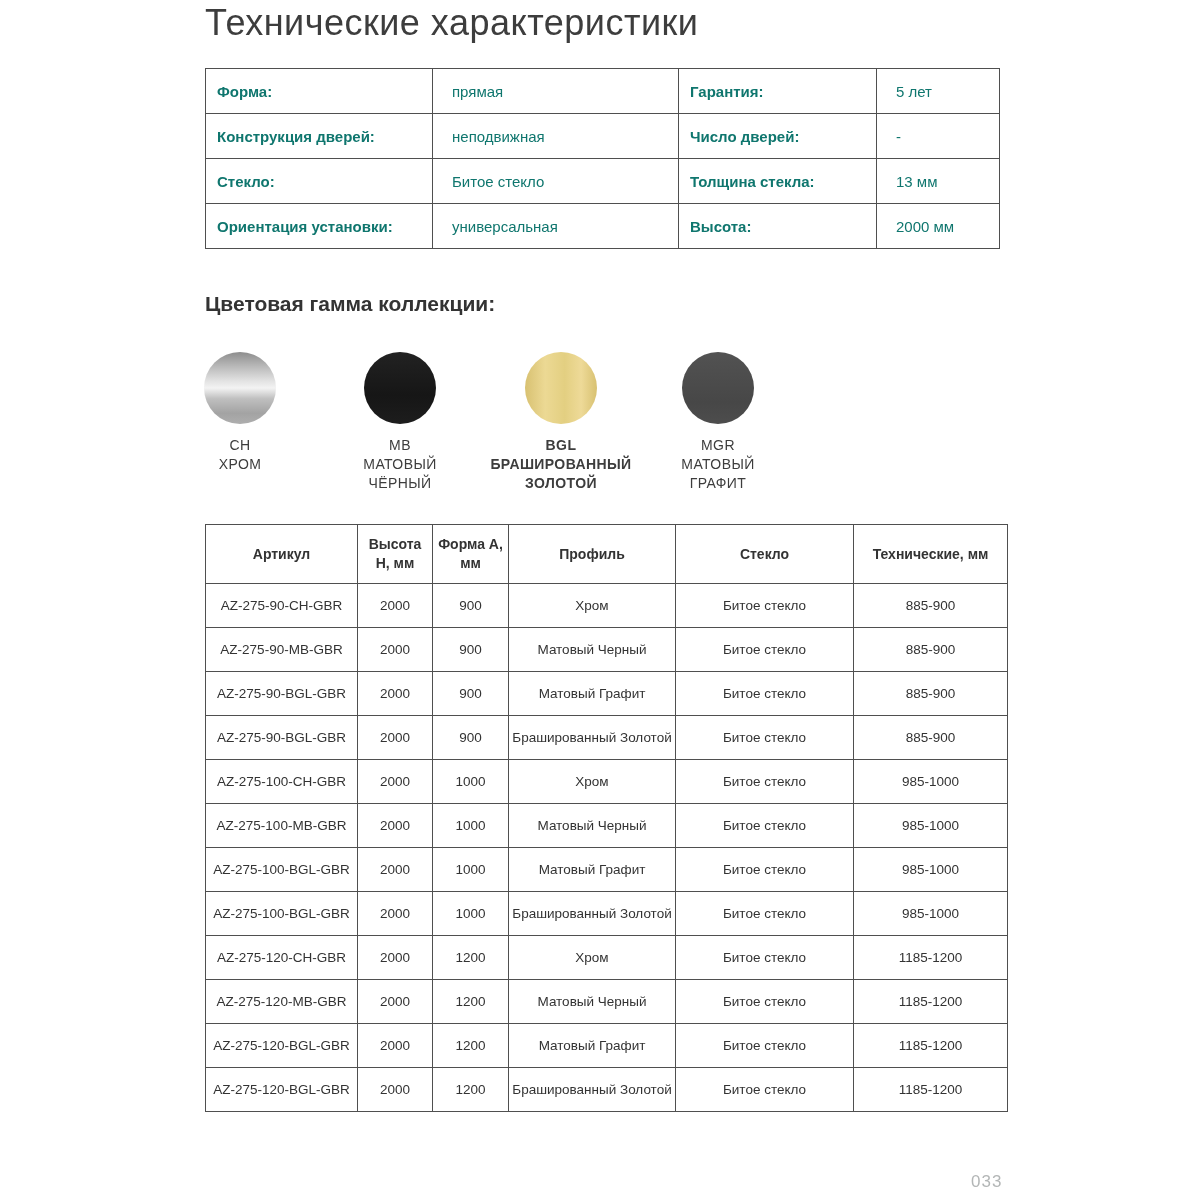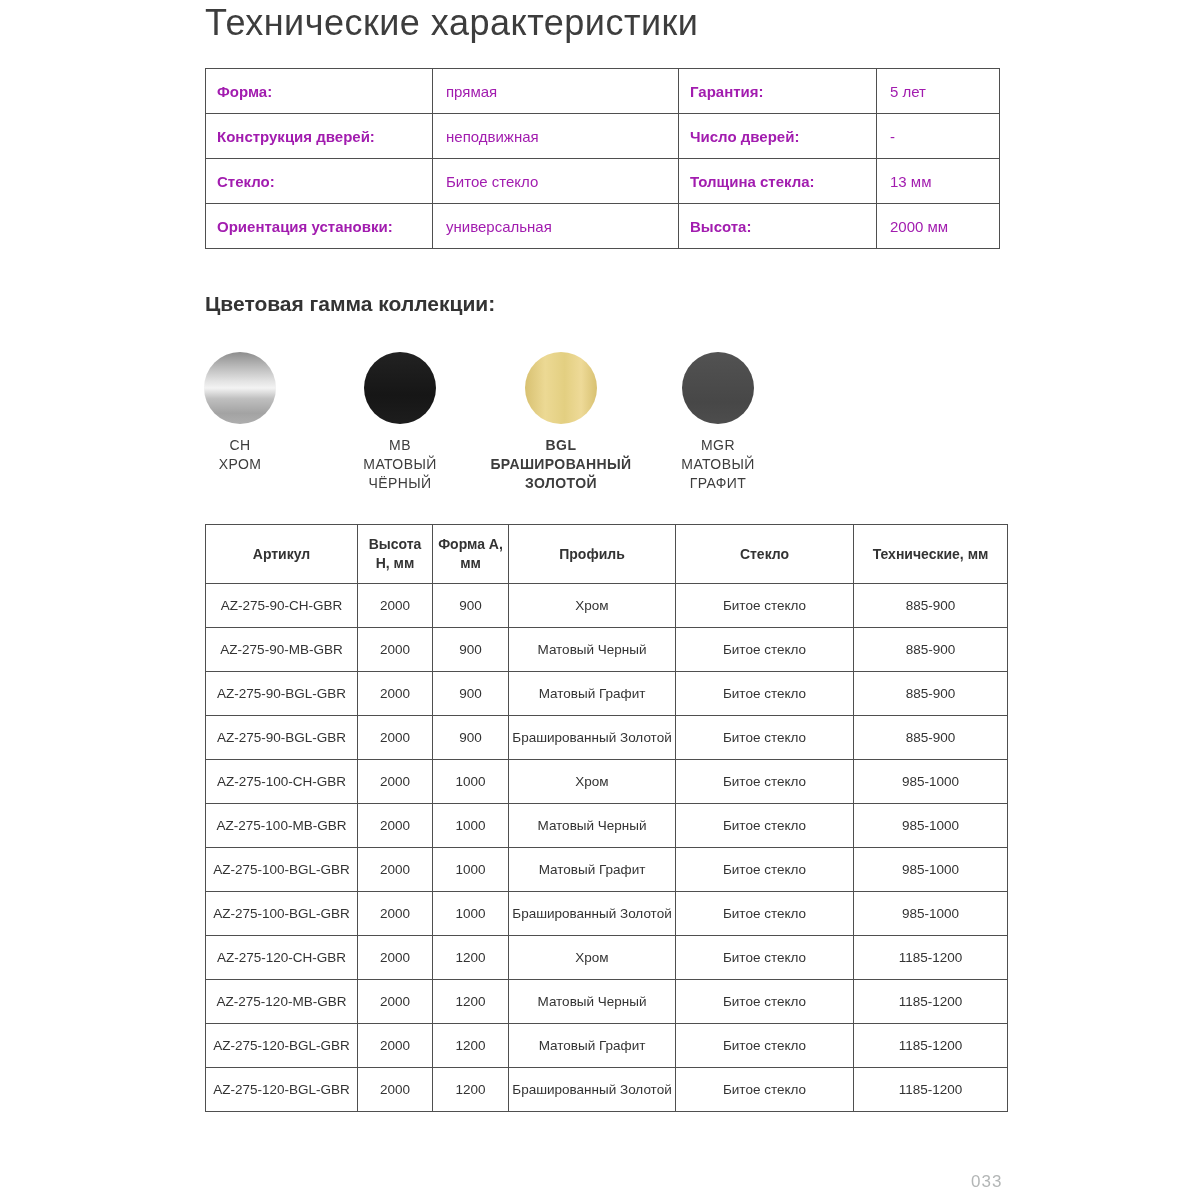--- a/index.html
+++ b/index.html
@@ -14,24 +14,24 @@
     position:absolute; left:205px; top:2px;
     font-size:36px; font-weight:400; letter-spacing:.5px; color:#3d3d3d;
   }
   
   .spec-table {
     position:absolute; left:205px; top:68px;
     border-collapse:collapse; table-layout:fixed; width:794px;
   }
   .spec-table td {
     border:1px solid #4f4f4f; height:45px;
-    font-size:15px; vertical-align:middle; color:#a21caf;
+    font-size:15px; vertical-align:middle; color:#0f766e;
   }
   .spec-table td.spec-label { font-weight:700; padding-left:11px; }
-  .spec-table td.spec-value { padding-left:13px; }
+  .spec-table td.spec-value { padding-left:19px; }
   
   .colors-heading {
     position:absolute; left:205px; top:292px;
     font-size:21px; font-weight:700; color:#333;
   }
   .swatch { position:absolute; top:352px; text-align:center; }
   .swatch-circle {
     width:72px; height:72px; border-radius:50%; margin:0 auto 12px auto;
   }
   .circle-chrome {

